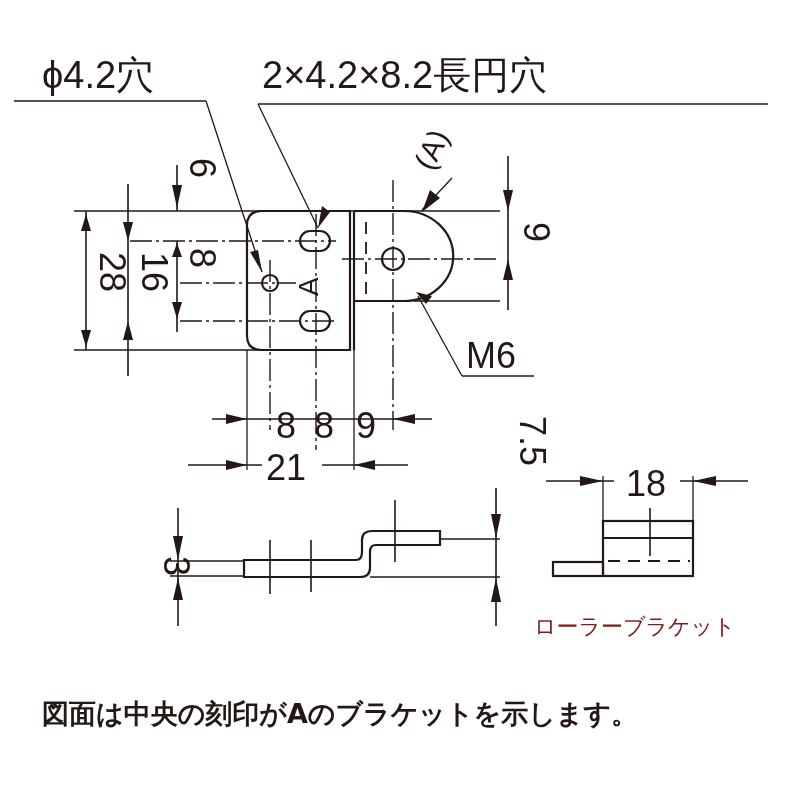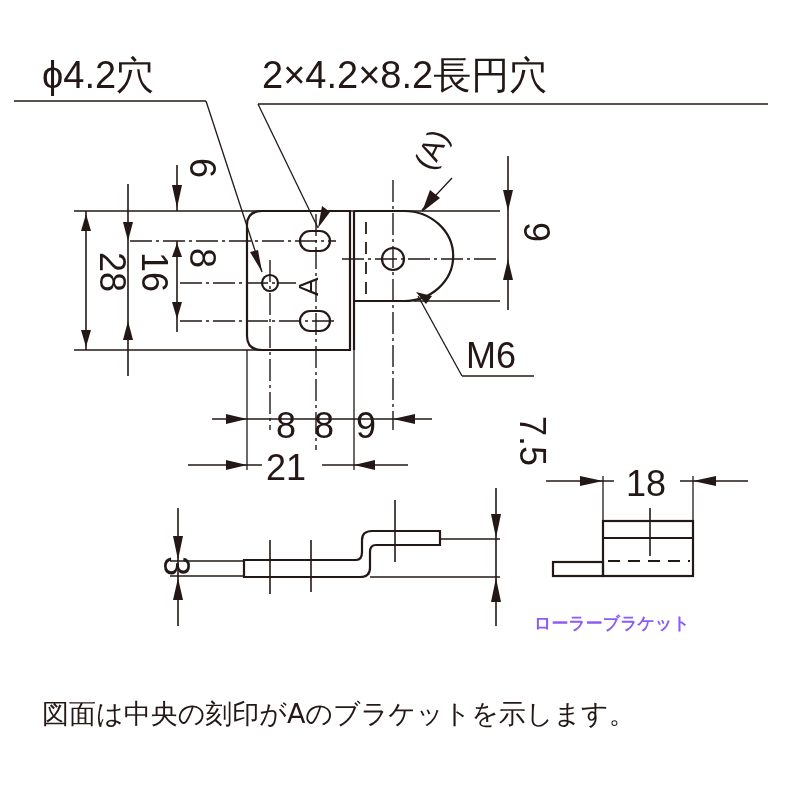--- a/index.html
+++ b/index.html
@@ -8,22 +8,22 @@
   .ln { stroke:#231815; stroke-width:2.2; fill:none; }
   .thin { stroke:#231815; stroke-width:1.6; fill:none; }
   .ext { stroke:#231815; stroke-width:1.3; fill:none; }
   .lead { stroke:#231815; stroke-width:1.3; fill:none; }
   .cl { stroke:#231815; stroke-width:1.4; fill:none; stroke-dasharray:22 4 3 4; }
   .hid { stroke:#231815; stroke-width:1.8; fill:none; stroke-dasharray:12 8; }
   .arw { fill:#231815; stroke:none; }
   .lbl { font-family:"Liberation Sans", "DejaVu Sans", sans-serif; fill:#231815; }
   .big { font-size:38px; }
   .mid { font-size:36px; }
-  .caption { position:absolute; left:42px; top:696px; font-size:27px; color:#231815; font-weight:normal; letter-spacing:0px; font-family:"DejaVu Sans", sans-serif; }
-  .subcap { position:absolute; left:534px; top:612px; font-size:17px; color:#8b5cf6; font-weight:bold; font-family:"DejaVu Sans", sans-serif; }
+  .caption { position:absolute; left:42px; top:696px; font-size:27px; color:#231815; font-weight:bold; letter-spacing:0px; font-family:"DejaVu Sans", sans-serif; }
+  .subcap { position:absolute; left:534px; top:612px; font-size:22px; color:#7f1d1d; font-weight:normal; font-family:"DejaVu Sans", sans-serif; }
 </style>
 </head>
 <body>
 
 <svg width="800" height="800" viewBox="0 0 800 800">
 
   <g>
     <text class="lbl big" x="42" y="88">ϕ4.2穴</text>
     <line class="thin" x1="14" y1="101" x2="206" y2="101"></line>
     <line class="lead" x1="206" y1="101" x2="262" y2="272"></line>

